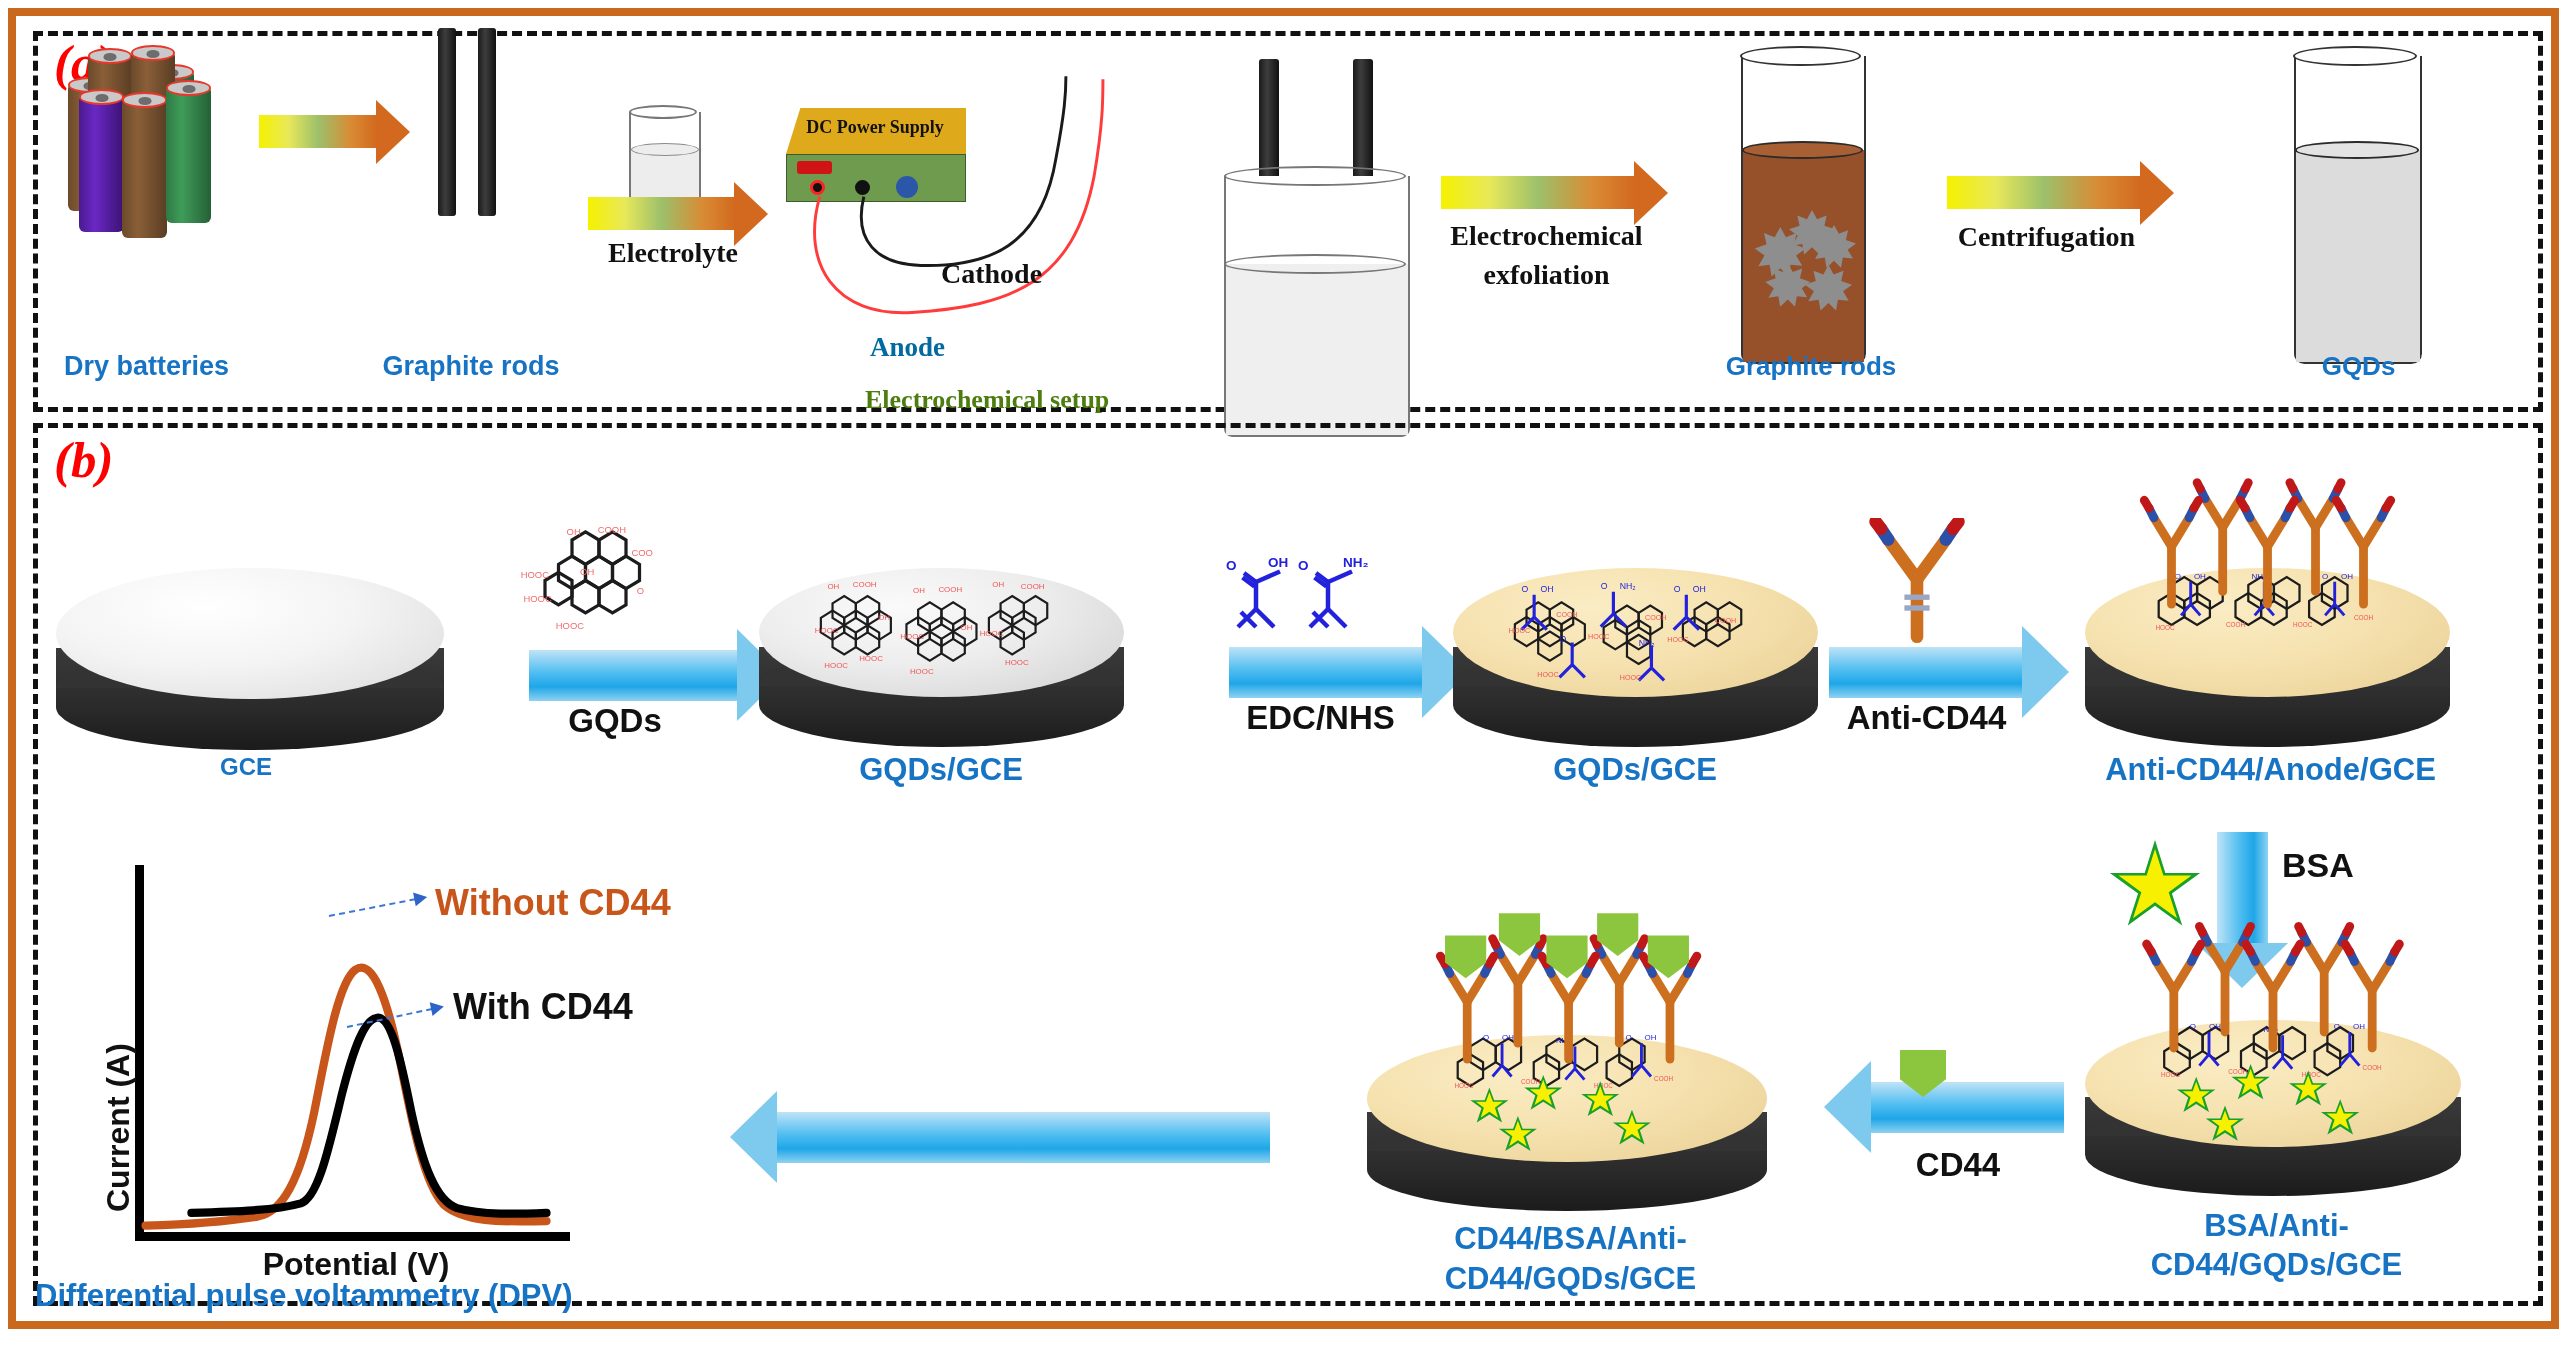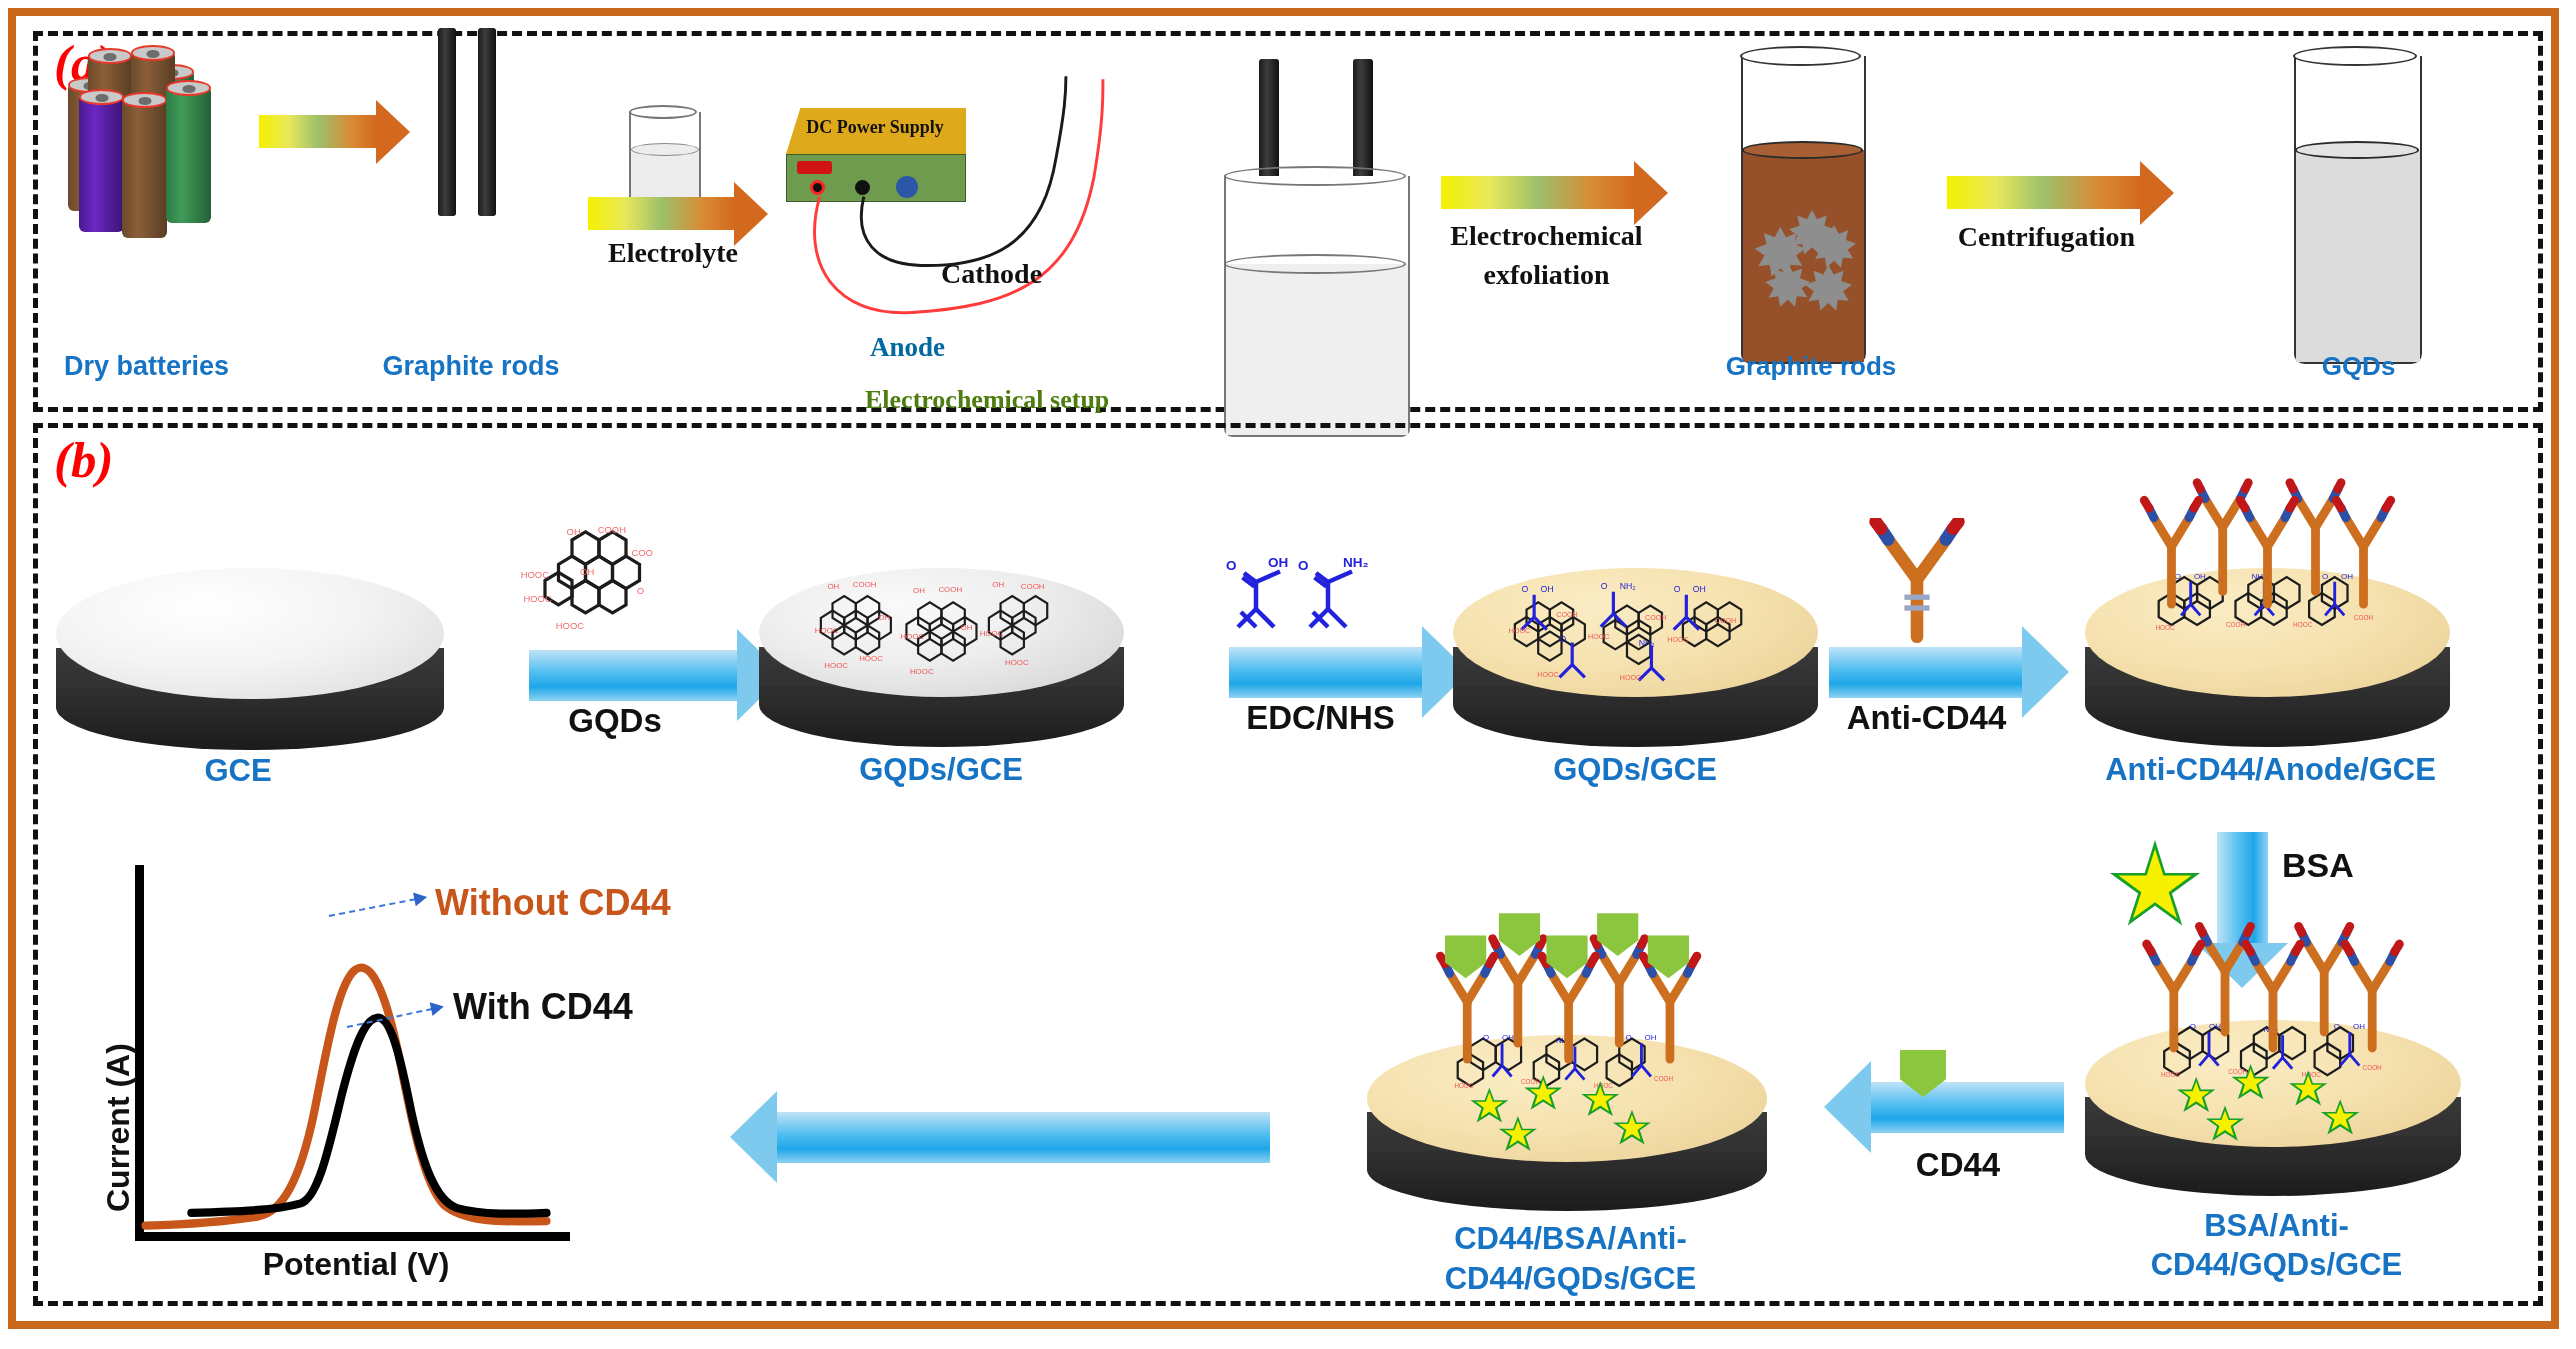--- a/index.html
+++ b/index.html
@@ -230,21 +230,21 @@
   </div>
   <div class="lbl-blue" style="left:2288px;top:352px;width:141px;font-size:26px;">GQDs</div>
 
   <div class="panel" id="panel-b"></div>
   <div class="panel-tag" style="left:54px;top:435px;">(b)</div>
 
   <div class="disc" style="left:56px;top:568px;width:388px;height:182px;">
     <div class="side"></div>
     <div class="top gce"></div>
   </div>
-  <div class="lbl-blue" style="left:138px;top:754px;width:200px;font-size:31px;">GCE</div>
+  <div class="lbl-blue" style="left:146px;top:754px;width:200px;font-size:24px;">GCE</div>
 
   <svg style="position:absolute;left:518px;top:526px;width:135px;height:109px;" viewBox="0 0 100 80">
     <g fill="none" stroke="#1c1c1c" stroke-width="2.4">
       <polygon points="40,10 50,4 60,10 60,22 50,28 40,22"></polygon>
       <polygon points="60,10 70,4 80,10 80,22 70,28 60,22"></polygon>
       <polygon points="30,28 40,22 50,28 50,40 40,46 30,40"></polygon>
       <polygon points="50,28 60,22 70,28 70,40 60,46 50,40"></polygon>
       <polygon points="70,28 80,22 90,28 90,40 80,46 70,40"></polygon>
       <polygon points="40,46 50,40 60,46 60,58 50,64 40,58"></polygon>
       <polygon points="60,46 70,40 80,46 80,58 70,64 60,58"></polygon>
@@ -733,14 +733,15 @@
                C 372 312, 390 262, 412 260 C 436 258, 452 330, 470 420
                C 490 512, 512 572, 548 584 C 590 596, 650 594, 700 592" fill="none" stroke="#000000" stroke-width="14" stroke-linecap="round"></path>
     </svg>
     <div class="ylab" style="left:100px;top:1212px;font-size:32px;">Current (A)</div>
     <div class="lbl-black" style="left:218px;top:1247px;width:276px;font-size:32px;">Potential (V)</div>
     <div class="ann-arrow" style="left:329px;top:915px;width:88px;transform:rotate(-11deg);transform-origin:left center;"></div>
     <div class="lbl-orange" style="left:435px;top:882px;font-size:36px;">Without CD44</div>
     <div class="ann-arrow" style="left:347px;top:1026px;width:87px;transform:rotate(-12deg);transform-origin:left center;"></div>
     <div class="lbl-black" style="left:453px;top:988px;width:253px;font-size:36px;text-align:left;">With CD44</div>
   </div>
+  <div class="lbl-blue" style="left:35px;top:1279px;width:623px;font-size:31px;text-align:left;">Differential pulse voltammetry (DPV)</div>
 </div>
 
 
 </body></html>

